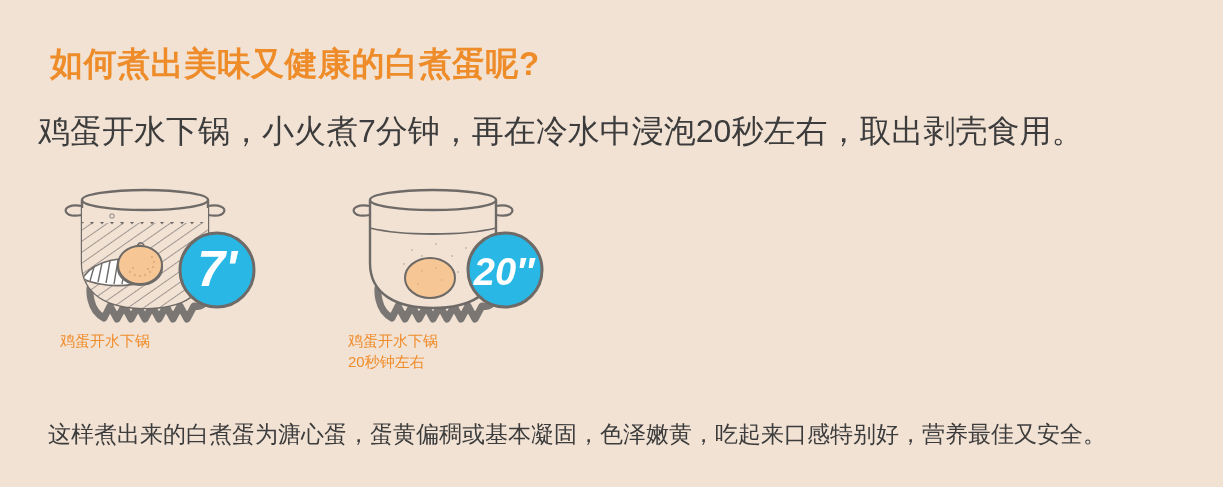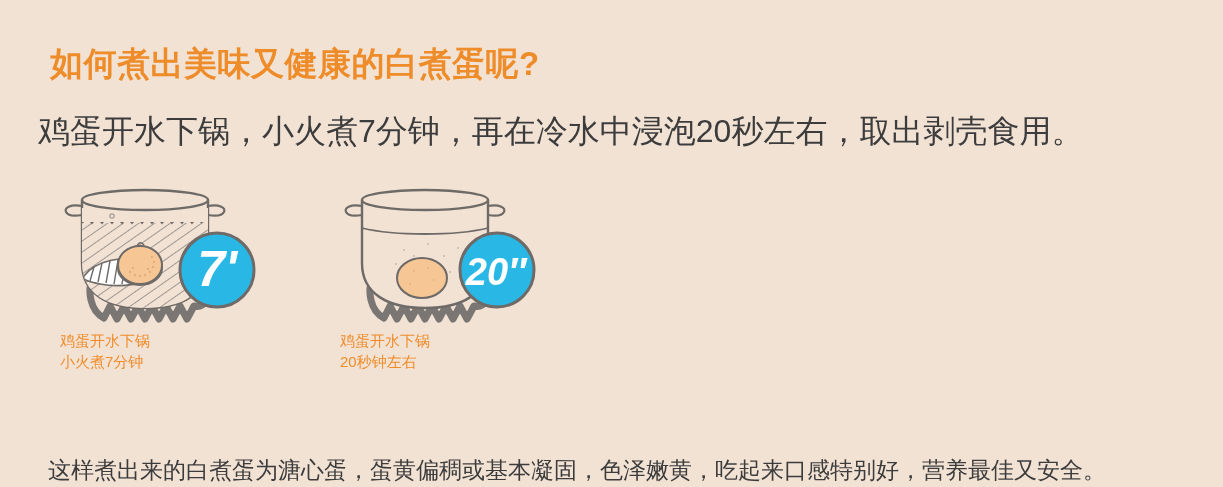--- a/index.html
+++ b/index.html
@@ -53,21 +53,21 @@
     width: 640px;
     height: 220px;
   }
   .step {
     position: absolute;
     top: 0;
     width: 300px;
     height: 220px;
   }
   .step-1 { left: 60px; }
-  .step-2 { left: 340px; }
+  .step-2 { left: 348px; }
 
   .step-art {
     position: absolute;
     left: 0;
     top: 0;
     width: 260px;
     height: 155px;
   }
   .step-art svg { display: block; }
 
@@ -84,21 +84,20 @@
   .caption .cl { display: block; white-space: nowrap; }
 
   
   .closing {
     position: absolute;
     left: 48px;
     top: 419px;
     font-size: 23px;
     color: #3c3c3c;
     white-space: nowrap;
-    margin-top: 36px;
   }
 </style>
 </head>
 <body>
 
 <div class="page">
 
   <div class="title">如何煮出美味又健康的白煮蛋呢?</div>
 
   <div class="lead">鸡蛋开水下锅，小火煮7分钟，再在冷水中浸泡20秒左右，取出剥壳食用。</div>
@@ -183,21 +182,20 @@
           </g>
 
           <g>
             <circle cx="157" cy="102" r="37" fill="#29b8e5" stroke="#6e6a67" stroke-width="3"></circle>
             <text x="157" y="118" text-anchor="middle" font-family="Liberation Sans, sans-serif" font-size="50" font-weight="bold" font-style="italic" fill="#ffffff">7'</text>
           </g>
         </svg>
       </div>
       <div class="caption">
         <span class="cl">鸡蛋开水下锅</span>
-        <span class="cl">小火煮7分钟</span>
       </div>
     </div>
 
     <div class="step step-2">
       <div class="step-art">
         <svg width="260" height="155" viewBox="0 0 260 155" xmlns="http://www.w3.org/2000/svg">
 
           <g>
             <path d="M30,120
                      C30,120 28,142 44,150

